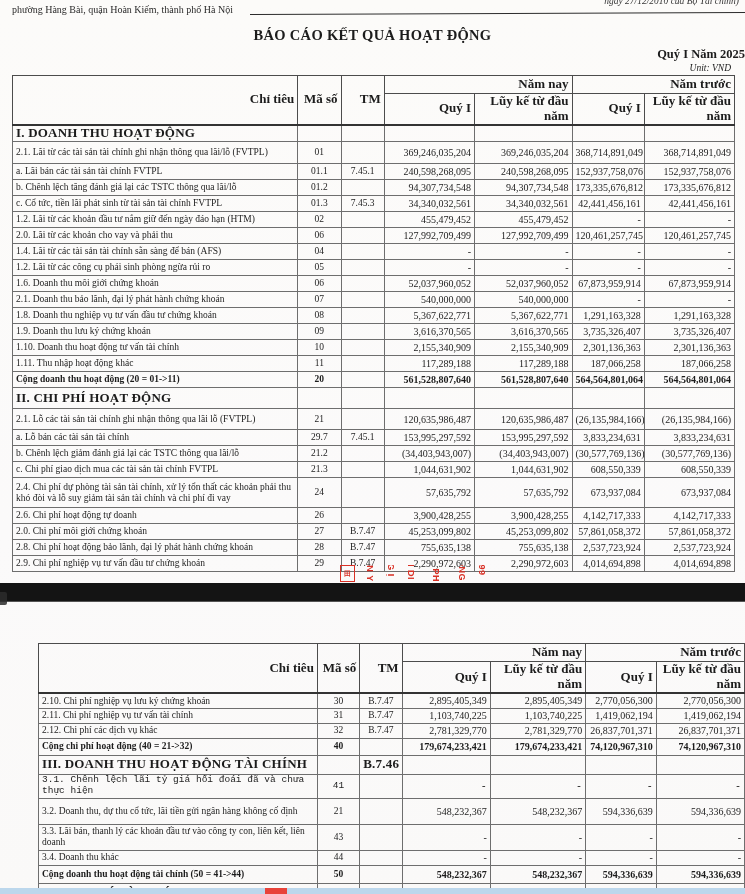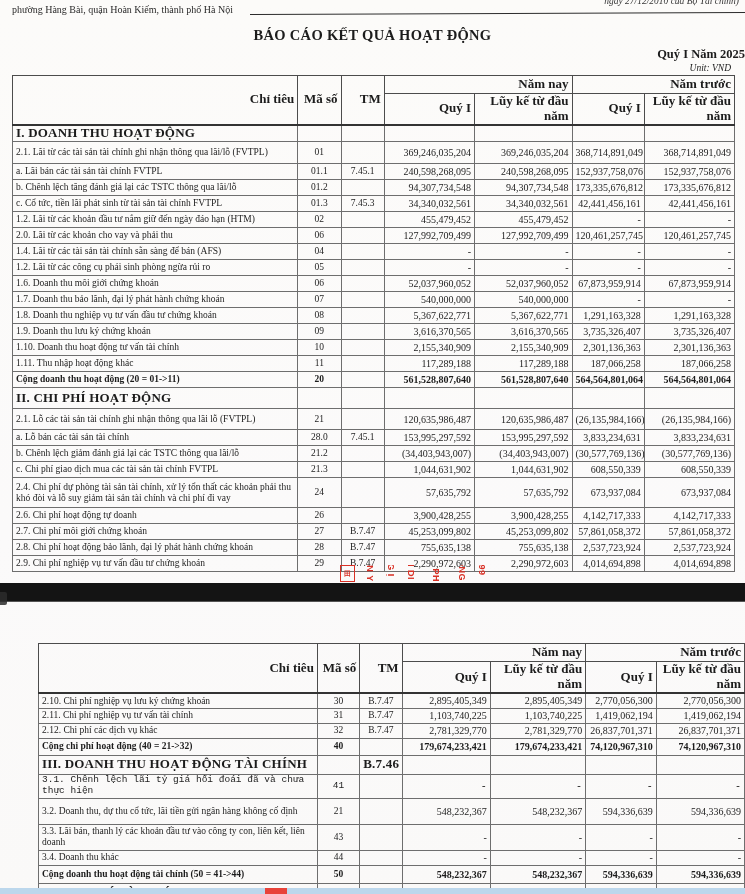--- a/index.html
+++ b/index.html
@@ -252,21 +252,21 @@
         <tr class="item">
           <td class="c-label">1.6. Doanh thu môi giới chứng khoán</td>
           <td class="c-code">06</td>
           <td class="c-tm"></td>
           <td class="c-num">52,037,960,052</td>
           <td class="c-num">52,037,960,052</td>
           <td class="c-num">67,873,959,914</td>
           <td class="c-num">67,873,959,914</td>
         </tr>
         <tr class="item">
-          <td class="c-label">1.7. Doanh thu bảo lãnh, đại lý phát hành chứng khoán</td>
+          <td class="c-label">2.1. Doanh thu bảo lãnh, đại lý phát hành chứng khoán</td>
           <td class="c-code">07</td>
           <td class="c-tm"></td>
           <td class="c-num">540,000,000</td>
           <td class="c-num">540,000,000</td>
           <td class="c-num">-</td>
           <td class="c-num">-</td>
         </tr>
         <tr class="item">
           <td class="c-label">1.8. Doanh thu nghiệp vụ tư vấn đầu tư chứng khoán</td>
           <td class="c-code">08</td>
@@ -325,21 +325,21 @@
           <td class="c-label">2.1. Lỗ các tài sản tài chính ghi nhận thông qua lãi lỗ (FVTPL)</td>
           <td class="c-code">21</td>
           <td class="c-tm"></td>
           <td class="c-num">120,635,986,487</td>
           <td class="c-num">120,635,986,487</td>
           <td class="c-num">(26,135,984,166)</td>
           <td class="c-num">(26,135,984,166)</td>
         </tr>
         <tr class="item">
           <td class="c-label">a. Lỗ bán các tài sản tài chính</td>
-          <td class="c-code">28.0</td>
+          <td class="c-code">29.7</td>
           <td class="c-tm">7.45.1</td>
           <td class="c-num">153,995,297,592</td>
           <td class="c-num">153,995,297,592</td>
           <td class="c-num">3,833,234,631</td>
           <td class="c-num">3,833,234,631</td>
         </tr>
         <tr class="item">
           <td class="c-label">b. Chênh lệch giảm đánh giá lại các TSTC thông qua lãi/lỗ</td>
           <td class="c-code">21.2</td>
           <td class="c-tm"></td>
@@ -369,21 +369,21 @@
         <tr class="item">
           <td class="c-label">2.6. Chi phí hoạt động tự doanh</td>
           <td class="c-code">26</td>
           <td class="c-tm"></td>
           <td class="c-num">3,900,428,255</td>
           <td class="c-num">3,900,428,255</td>
           <td class="c-num">4,142,717,333</td>
           <td class="c-num">4,142,717,333</td>
         </tr>
         <tr class="item">
-          <td class="c-label">2.7. Chi phí môi giới chứng khoán</td>
+          <td class="c-label">2.0. Chi phí môi giới chứng khoán</td>
           <td class="c-code">27</td>
           <td class="c-tm">B.7.47</td>
           <td class="c-num">45,253,099,802</td>
           <td class="c-num">45,253,099,802</td>
           <td class="c-num">57,861,058,372</td>
           <td class="c-num">57,861,058,372</td>
         </tr>
         <tr class="item">
           <td class="c-label">2.8. Chi phí hoạt động bảo lãnh, đại lý phát hành chứng khoán</td>
           <td class="c-code">28</td>

